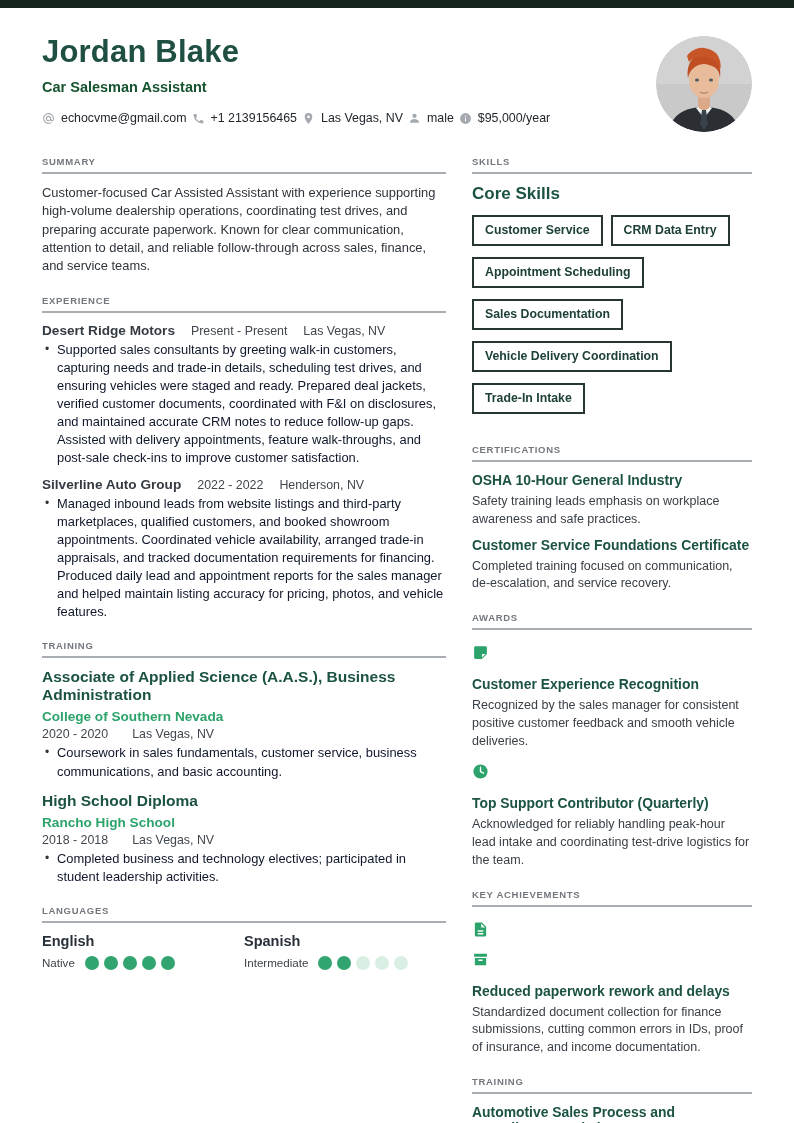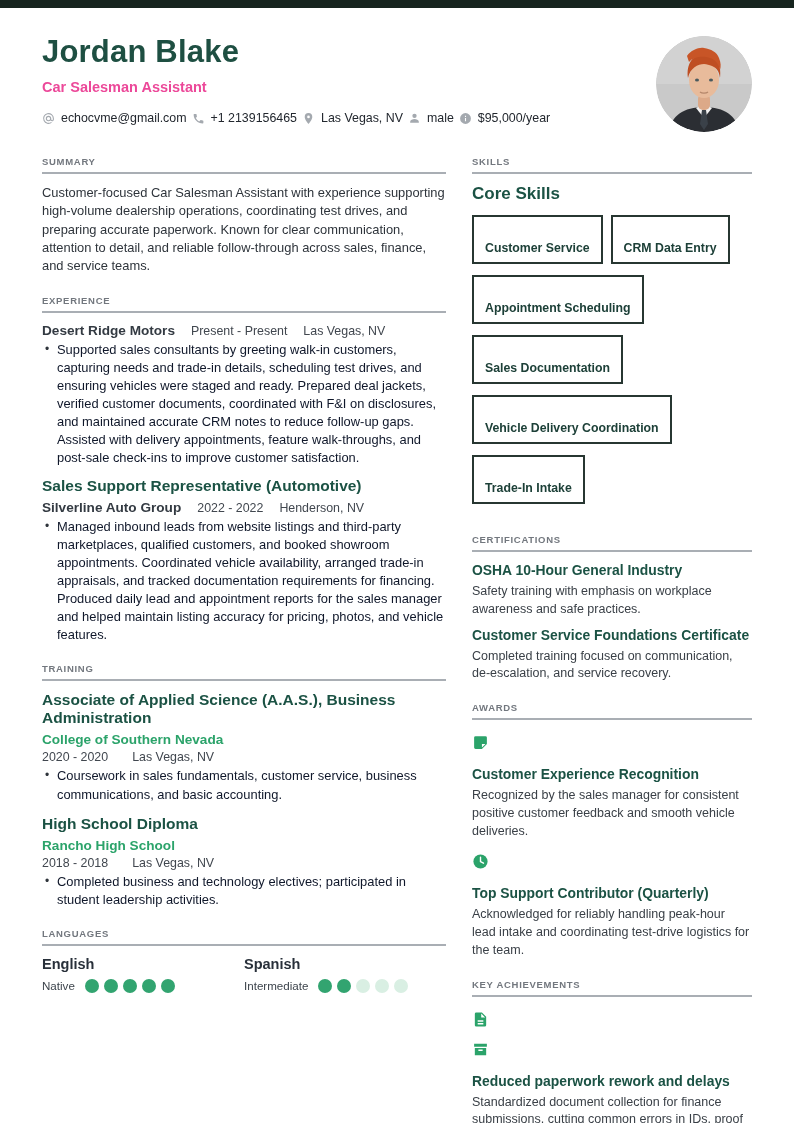--- a/index.html
+++ b/index.html
@@ -5,21 +5,21 @@
   * { box-sizing: border-box; margin: 0; padding: 0; }
   html,body { background:#ffffff; }
   body { font-family: "Liberation Sans", "DejaVu Sans", sans-serif; color:#2e343b; }
   .page { width:794px; min-height:1123px; margin:0 auto; background:#fff; display:flex; flex-direction:column; position:relative; }
   .topbar { height:8px; background:#17251f; width:100%; }
   .content { padding:26px 42px 0 42px; flex:1; }
 
   
   .header { display:flex; justify-content:space-between; align-items:flex-start; }
   .name { font-size:31px; font-weight:700; color:#1e4f42; letter-spacing:.2px; }
-  .subtitle { font-size:14.5px; font-weight:700; color:#ec4899; margin-top:9px; }
+  .subtitle { font-size:14.5px; font-weight:700; color:#14532d; margin-top:9px; }
   .contact { display:flex; gap:5px; align-items:center; margin-top:16px; font-size:12.4px; color:#22272e; white-space:nowrap; }
   .contact .item { display:flex; align-items:center; gap:6px; }
   .ci { color:#a4a9af; display:inline-flex; }
   .ci svg { display:block; }
   .photo { width:96px; height:96px; border-radius:50%; overflow:hidden; flex:0 0 auto; margin-top:2px; }
 
   
   .cols { display:flex; gap:26px; margin-top:24px; }
   .col-left { width:404px; flex:0 0 404px; }
   .col-right { flex:1; min-width:0; }
@@ -44,21 +44,21 @@
   .langs { display:flex; }
   .lang { width:50%; }
   .lang-name { font-size:14.5px; font-weight:700; color:#28303a; margin-bottom:7px; }
   .lang-level-row { display:flex; align-items:center; gap:10px; }
   .lang-level { font-size:11.6px; color:#3d444c; }
   .dots { display:inline-flex; align-items:center; }
   .dot { width:14px; height:14px; border-radius:50%; background:#d9efe3; display:inline-block; margin-right:5px; }
   .dot.filled { background:#32a470; }
 
   .skill-group-title { color:#1b5244; font-size:17px; font-weight:700; margin:2px 0 11px; }
-  .chip { display:inline-block; border:2px solid #273631; padding:24px 11px 7px; font-size:12.3px; font-weight:700; color:#1d4038; margin:0 8px 11px 0; background:#fff; }
+  .chip { display:inline-block; border:2px solid #273631; padding:6px 11px 7px; font-size:12.3px; font-weight:700; color:#1d4038; margin:0 8px 11px 0; background:#fff; }
 
   .r-item { margin-bottom:8px; }
   .r-item-title { color:#1b5244; font-size:13.9px; font-weight:700; margin:2px 0 5px; }
   .r-item-desc { font-size:12.5px; color:#3a4047; line-height:1.42; }
   .icon-item { display:flex; gap:13px; margin-bottom:9px;flex-direction:column; }
   .icon-col { width:18px; flex:0 0 18px; padding-top:4px; color:#2ba36a; }
   .icon-col svg { display:block; }
 </style>
 </head>
 <body>
@@ -140,40 +140,39 @@
       </div>
     </div>
 
     <div class="cols">
 
       <div class="col-left">
 
         <div class="sec">
           <div class="sec-label">SUMMARY</div>
           <hr class="sec-rule">
-          <p class="summary-text">Customer-focused Car Salesman Assistant with experience supporting high-volume dealership operations, coordinating test drives, and preparing accurate paperwork. Known for clear communication, attention to detail, and reliable follow-through across sales, finance, and service teams.</p>
+          <p class="summary-text">Customer-focused Car Assisted Assistant with experience supporting high-volume dealership operations, coordinating test drives, and preparing accurate paperwork. Known for clear communication, attention to detail, and reliable follow-through across sales, finance, and service teams.</p>
         </div>
 
         <div class="sec">
           <div class="sec-label">EXPERIENCE</div>
           <hr class="sec-rule">
 
           <div class="job">
             <div class="job-meta">
               <span class="company">Desert Ridge Motors</span>
               <span>Present - Present</span>
               <span>Las Vegas, NV</span>
             </div>
             <ul class="bullets">
               <li>Supported sales consultants by greeting walk-in customers, capturing needs and trade-in details, scheduling test drives, and ensuring vehicles were staged and ready. Prepared deal jackets, verified customer documents, coordinated with F&amp;I on disclosures, and maintained accurate CRM notes to reduce follow-up gaps. Assisted with delivery appointments, feature walk-throughs, and post-sale check-ins to improve customer satisfaction.</li>
             </ul>
           </div>
 
           <div class="job">
-            <div class="job-title">Sales Support Representative (Automotive)</div>
             <div class="job-meta">
               <span class="company">Silverline Auto Group</span>
               <span>2022 - 2022</span>
               <span>Henderson, NV</span>
             </div>
             <ul class="bullets">
               <li>Managed inbound leads from website listings and third-party marketplaces, qualified customers, and booked showroom appointments. Coordinated vehicle availability, arranged trade-in appraisals, and tracked documentation requirements for financing. Produced daily lead and appointment reports for the sales manager and helped maintain listing accuracy for pricing, photos, and vehicle features.</li>
             </ul>
           </div>
         </div>
@@ -255,21 +254,21 @@
             <span class="chip">Vehicle Delivery Coordination</span>
             <span class="chip">Trade-In Intake</span>
           </div>
         </div>
 
         <div class="sec">
           <div class="sec-label">CERTIFICATIONS</div>
           <hr class="sec-rule">
           <div class="r-item">
             <div class="r-item-title">OSHA 10-Hour General Industry</div>
-            <div class="r-item-desc">Safety training with emphasis on workplace awareness and safe practices.</div>
+            <div class="r-item-desc">Safety training leads emphasis on workplace awareness and safe practices.</div>
           </div>
           <div class="r-item">
             <div class="r-item-title">Customer Service Foundations Certificate</div>
             <div class="r-item-desc">Completed training focused on communication, de-escalation, and service recovery.</div>
           </div>
         </div>
 
         <div class="sec">
           <div class="sec-label">AWARDS</div>
           <hr class="sec-rule">

